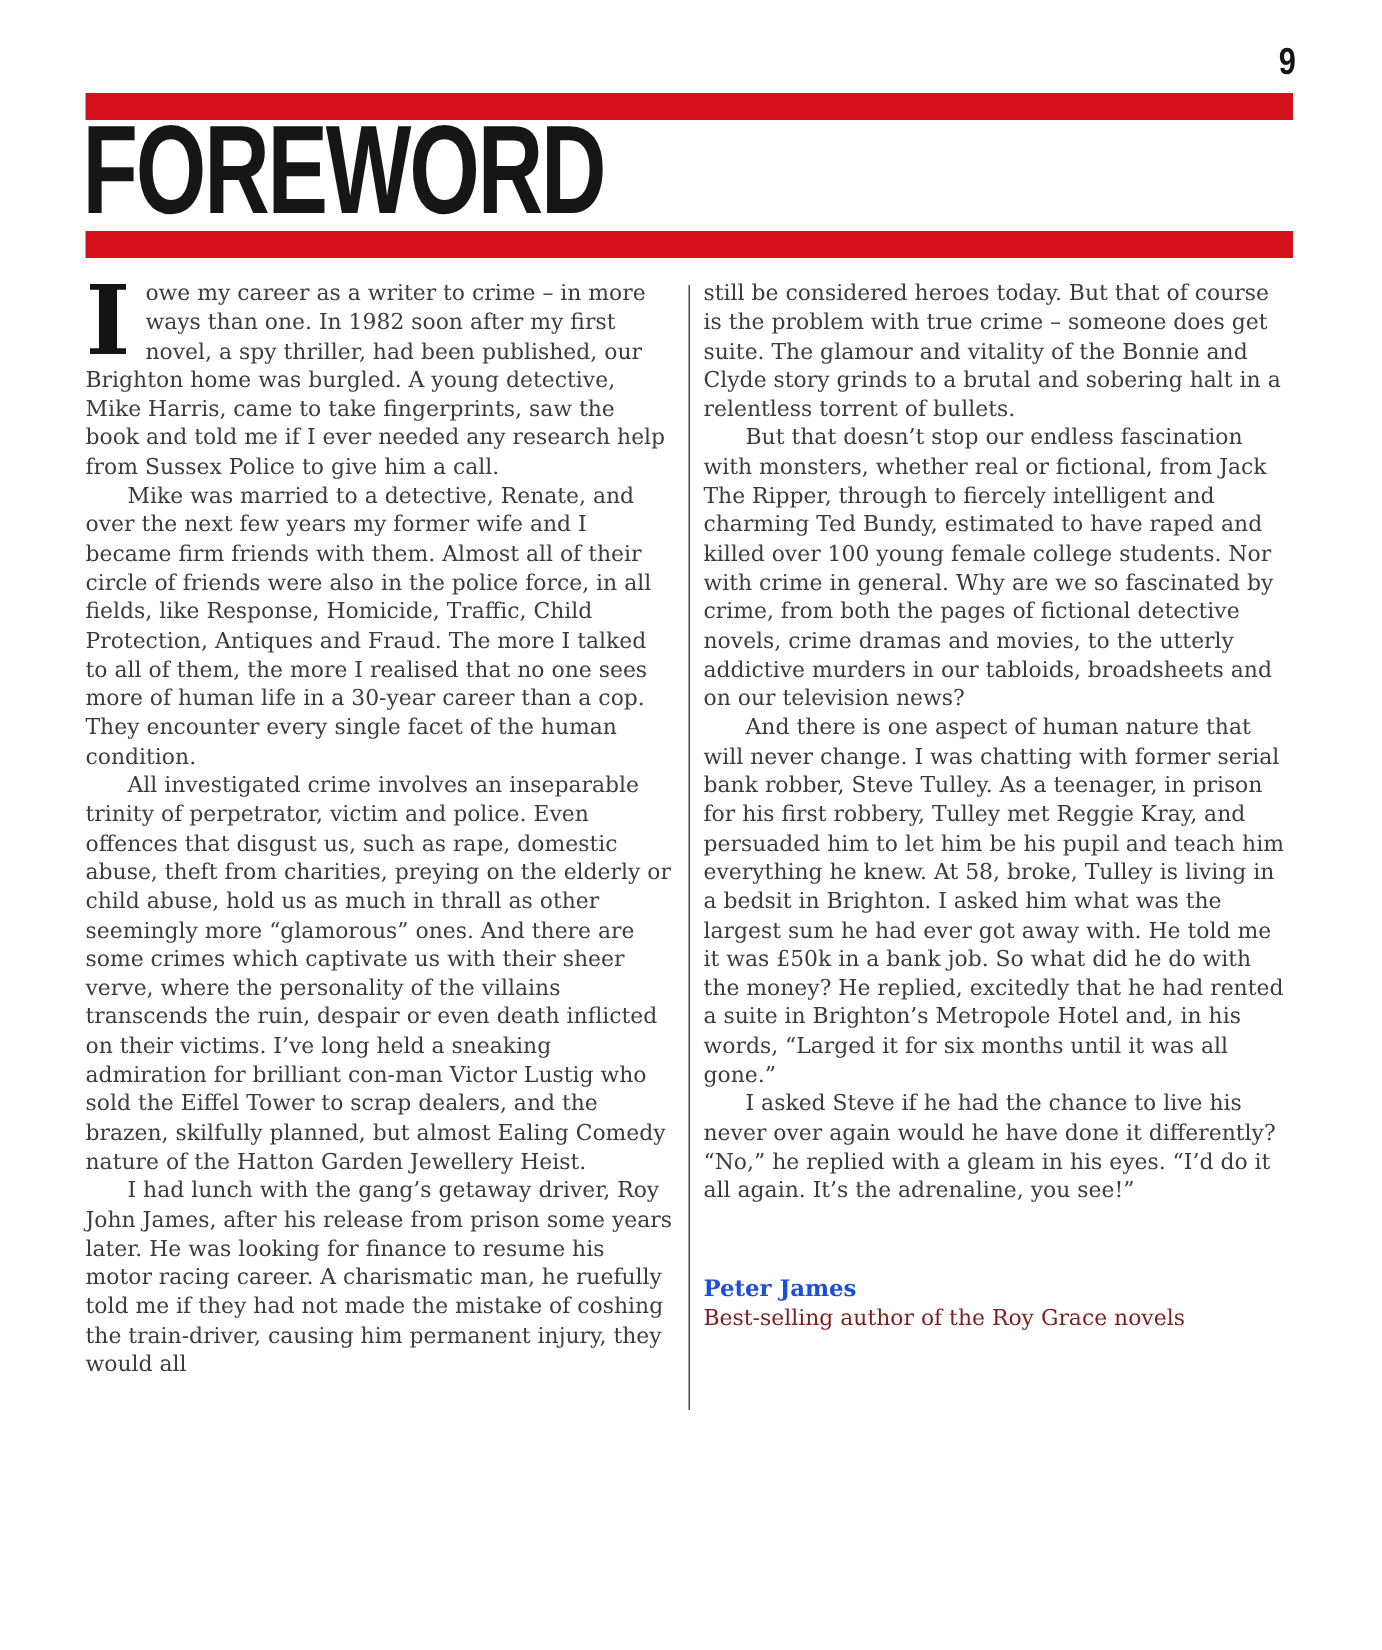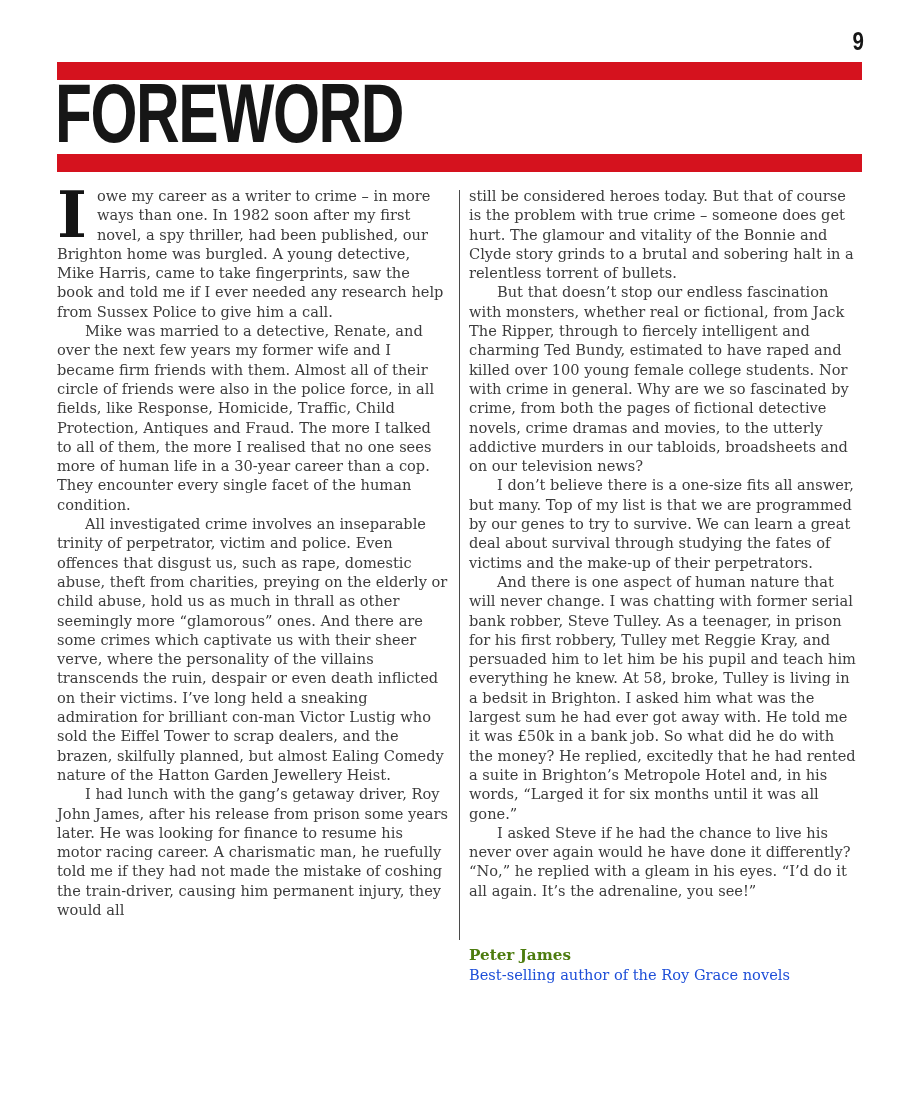--- a/index.html
+++ b/index.html
@@ -72,26 +72,26 @@
     font-family: "DejaVu Serif", serif;
     font-weight: bold;
     font-size: 64px;
     line-height: 50px;
     padding: 4px 10px 0 0;
     color: #141414;
   }
   .signature { margin-top: 46px; }
   .signature-name {
     font-weight: bold;
-    color: #4d7c0f;
+    color: #1d4ed8;
     font-size: 15.2px;
     line-height: 19.3px;
   }
   .signature-title {
-    color: #1d4ed8;
+    color: #7f1d1d;
     font-size: 14.6px;
     line-height: 19.3px;
   }
 </style>
 </head>
 <body>
 
 <div class="page">
 
   <div class="page-number">9</div>
@@ -110,23 +110,22 @@
           <p class="indented">Mike was married to a detective, Renate, and over the next few years my former wife and I became firm friends with them. Almost all of their circle of friends were also in the police force, in all fields, like Response, Homicide, Traffic, Child Protection, Antiques and Fraud. The more I talked to all of them, the more I realised that no one sees more of human life in a 30-year career than a cop. They encounter every single facet of the human condition.</p>
           <p class="indented">All investigated crime involves an inseparable trinity of perpetrator, victim and police. Even offences that disgust us, such as rape, domestic abuse, theft from charities, preying on the elderly or child abuse, hold us as much in thrall as other seemingly more “glamorous” ones. And there are some crimes which captivate us with their sheer verve, where the personality of the villains transcends the ruin, despair or even death inflicted on their victims. I’ve long held a sneaking admiration for brilliant con-man Victor Lustig who sold the Eiffel Tower to scrap dealers, and the brazen, skilfully planned, but almost Ealing Comedy nature of the Hatton Garden Jewellery Heist.</p>
           <p class="indented">I had lunch with the gang’s getaway driver, Roy John James, after his release from prison some years later. He was looking for finance to resume his motor racing career. A charismatic man, he ruefully told me if they had not made the mistake of coshing the train-driver, causing him permanent injury, they would all</p>
         </div>
     </div>
 
     <div class="column-divider"></div>
 
     <div class="col">
       <div>
-          <p class="first-plain">still be considered heroes today. But that of course is the problem with true crime – someone does get hurt. The glamour and vitality of the Bonnie and Clyde story grinds to a brutal and sobering halt in a relentless torrent of bullets.</p>
+          <p class="first-plain">still be considered heroes today. But that of course is the problem with true crime – someone does get suite. The glamour and vitality of the Bonnie and Clyde story grinds to a brutal and sobering halt in a relentless torrent of bullets.</p>
           <p class="indented first-plain">But that doesn’t stop our endless fascination with monsters, whether real or fictional, from Jack The Ripper, through to fiercely intelligent and charming Ted Bundy, estimated to have raped and killed over 100 young female college students. Nor with crime in general. Why are we so fascinated by crime, from both the pages of fictional detective novels, crime dramas and movies, to the utterly addictive murders in our tabloids, broadsheets and on our television news?</p>
-          <p class="indented first-plain">I don’t believe there is a one-size fits all answer, but many. Top of my list is that we are programmed by our genes to try to survive. We can learn a great deal about survival through studying the fates of victims and the make-up of their perpetrators.</p>
           <p class="indented first-plain">And there is one aspect of human nature that will never change. I was chatting with former serial bank robber, Steve Tulley. As a teenager, in prison for his first robbery, Tulley met Reggie Kray, and persuaded him to let him be his pupil and teach him everything he knew. At 58, broke, Tulley is living in a bedsit in Brighton. I asked him what was the largest sum he had ever got away with. He told me it was £50k in a bank job. So what did he do with the money? He replied, excitedly that he had rented a suite in Brighton’s Metropole Hotel and, in his words, “Larged it for six months until it was all gone.”</p>
           <p class="indented first-plain">I asked Steve if he had the chance to live his never over again would he have done it differently? “No,” he replied with a gleam in his eyes. “I’d do it all again. It’s the adrenaline, you see!”</p>
         </div>
       <div class="signature">
         <div class="signature-name">Peter James</div>
         <div class="signature-title">Best-selling author of the Roy Grace novels</div>
       </div>
     </div>
 
   </div>

